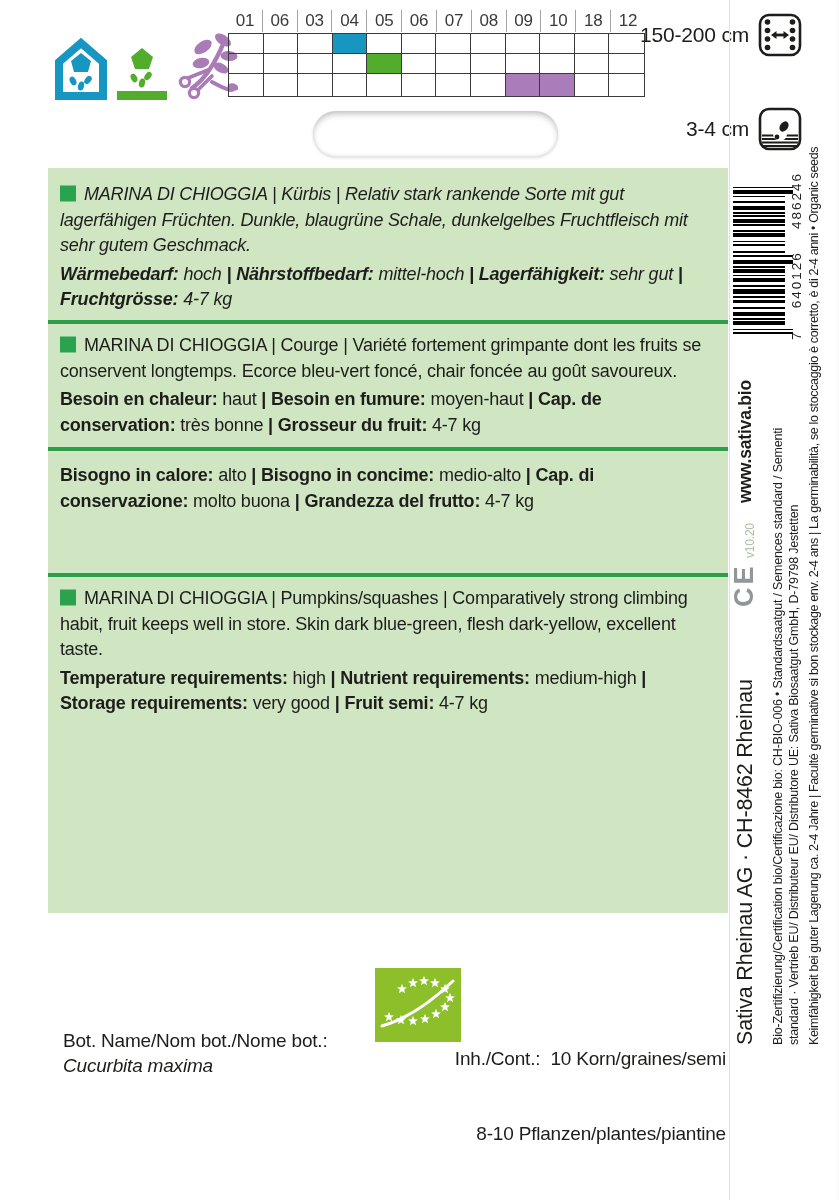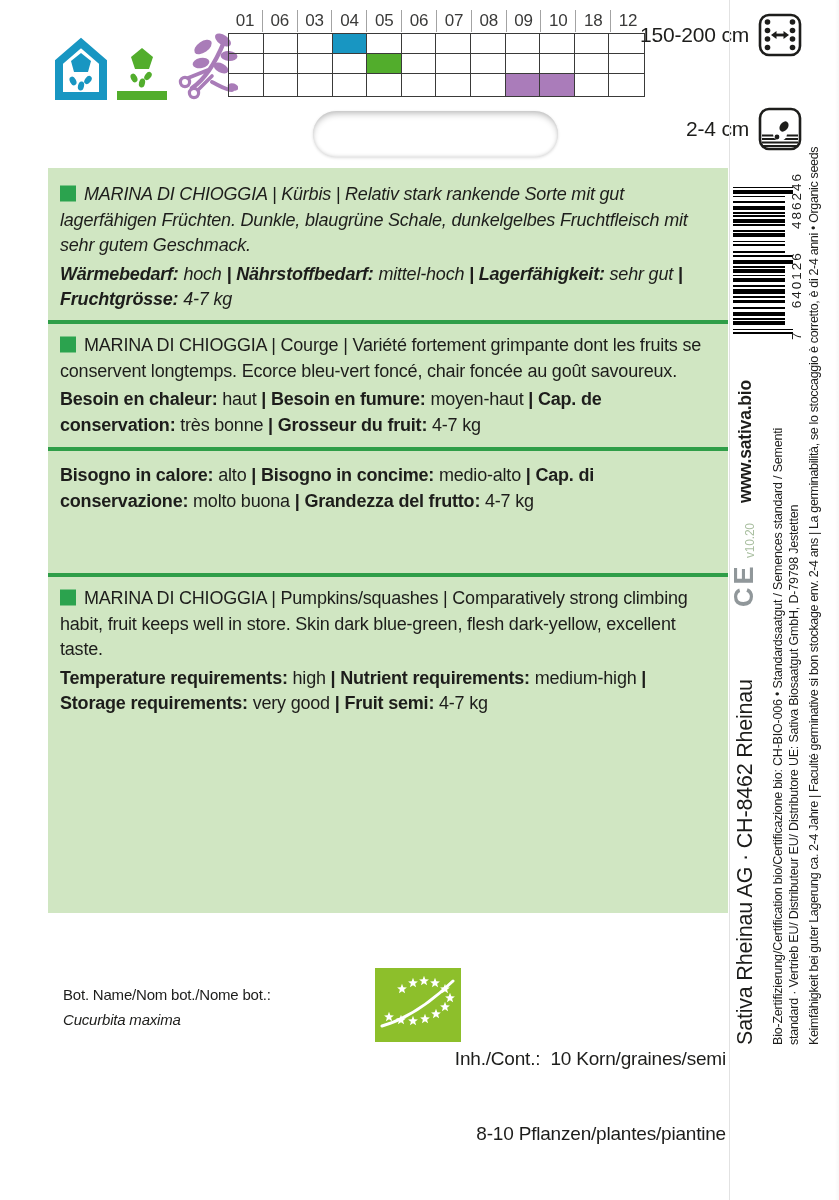--- a/index.html
+++ b/index.html
@@ -37,21 +37,21 @@
   .panel{position:absolute;left:30px;top:168px;width:680px;height:745px;background:#d0e6c2;box-sizing:border-box;}
   .lang-block{box-sizing:border-box;padding:9px 12px 0 12px;overflow:hidden;font-size:18px;line-height:25.5px;}
   .lang-block:first-child{height:152px;padding-top:14px;font-style:italic;}
   .lang-block:nth-child(2){height:127px;border-top:4px solid #2f9e48;}
   .lang-block:nth-child(3){height:126px;border-top:4px solid #2f9e48;}
   .lang-block:nth-child(4){border-top:4px solid #2f9e48;}
   .lang-block p{margin:0;}
   .lang-block .attrs{margin-top:3px;}
   .bullet{display:inline-block;width:16px;height:16px;background:#2ba34e;margin-right:8px;transform:translateY(1.5px);}
   
-  .bot-name{position:absolute;left:45px;top:982px;font-size:15px;line-height:25px;}
+  .bot-name{position:absolute;left:45px;top:1028px;font-size:19px;line-height:25px;}
   .bot-name .sci{font-style:italic;}
   .contents{position:absolute;right:131px;top:996px;text-align:right;font-size:19px;line-height:25px;white-space:pre;}
   .eu-logo{position:absolute;left:357px;top:968px;}
   
   .fold-line{position:absolute;left:711px;top:0;width:1px;height:1200px;background:#e2e2e2;}
   .edge-shade{position:absolute;right:0;top:0;width:22px;height:1200px;
     background:linear-gradient(to right,rgba(0,0,0,0) 0%,rgba(0,0,0,.10) 60%,rgba(0,0,0,.16) 78%,rgba(0,0,0,.02) 100%);}
   .flap-strip{
     position:absolute;left:713px;top:1200px;width:1200px;height:122px;
     transform-origin:0 0;transform:rotate(-90deg);
@@ -169,21 +169,21 @@
           <circle cx="34.5" cy="17.5" r="2.8"></circle>
           <circle cx="34.5" cy="26" r="2.8"></circle>
           <circle cx="34.5" cy="34.5" r="2.8"></circle>
         <rect x="17" y="20.6" width="10" height="2.8"></rect>
         <polygon points="13,22 18.5,18 18.5,26"></polygon>
         <polygon points="31,22 25.5,18 25.5,26"></polygon>
       </g>
     </svg>
   </div>
   <div class="legend-row" style="top:107px;">
-    <span class="legend-label">2-4 cm</span>
+    <span class="legend-label">3-4 cm</span>
     <svg width="44" height="44" viewBox="0 0 44 44">
       <g stroke="#1d1d1b" stroke-width="2">
         <line x1="4" y1="28.5" x2="40" y2="28.5"></line>
           <line x1="4" y1="32" x2="40" y2="32"></line>
         <line x1="4" y1="35.5" x2="40" y2="35.5"></line>
           <line x1="4" y1="39" x2="40" y2="39"></line>
       </g>
       <circle cx="22" cy="27" r="7" fill="#ffffff"></circle>
       <ellipse cx="26" cy="19.5" rx="4" ry="5.6" fill="#1d1d1b" transform="rotate(35 26 19.5)"></ellipse>
       <circle cx="19" cy="30" r="2.4" fill="#1d1d1b"></circle>

